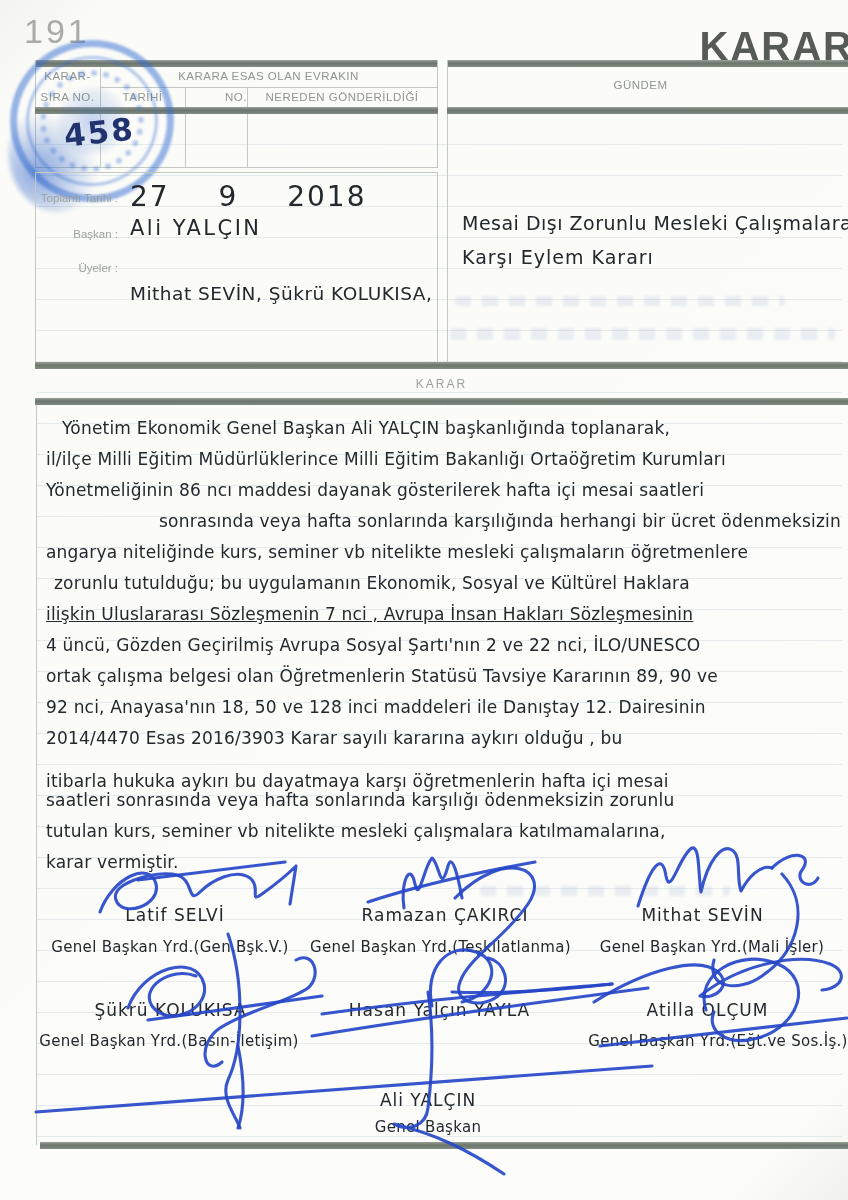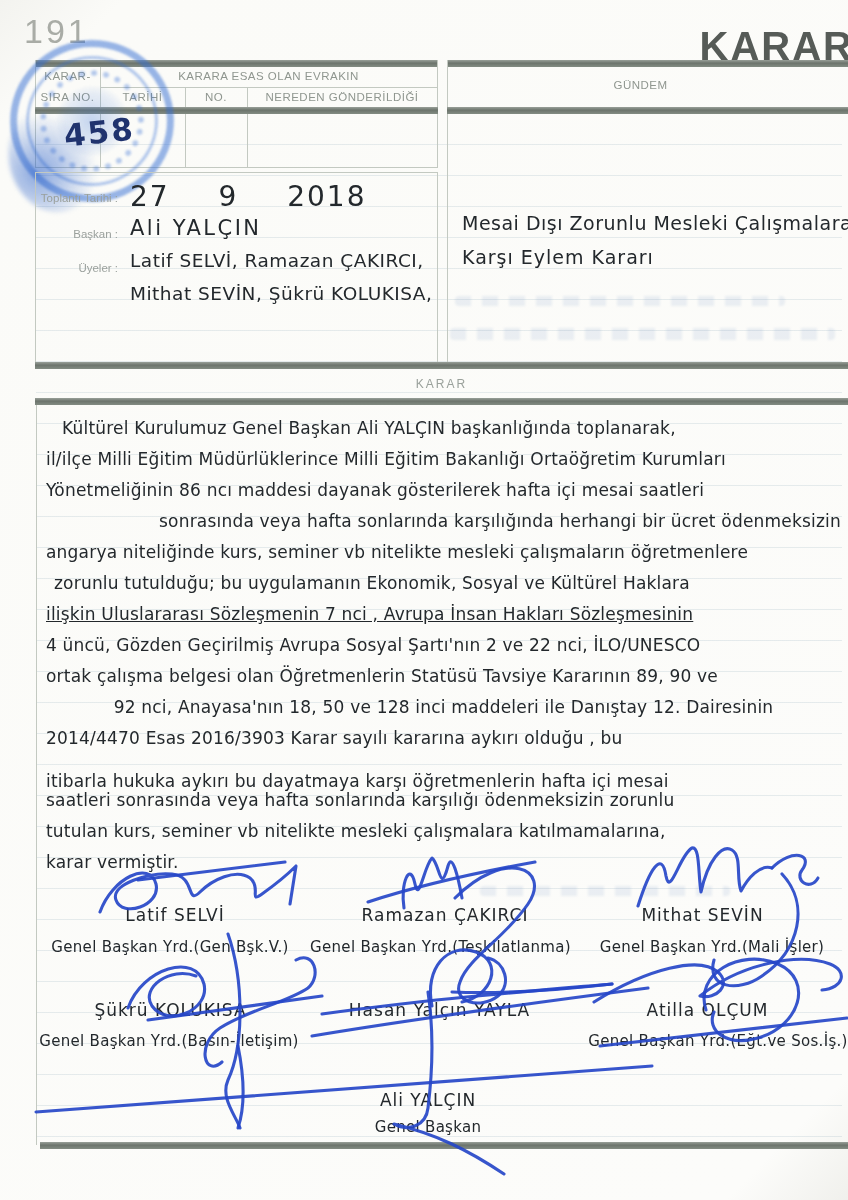--- a/index.html
+++ b/index.html
@@ -61,21 +61,21 @@
   <div class="thin-v" style="left:100px; top:67px;  height:100px;"></div>
   <div class="thin-v" style="left:185px; top:87px;  height:80px;"></div>
   <div class="thin-v" style="left:247px; top:87px;  height:80px;"></div>
   <div class="thin-h" style="left:100px; top:87px;  width:337px;"></div>
   <div class="thin-h" style="left:35px;  top:167px; width:403px;"></div>
 
   <div class="abs printed center" style="left:35px; top:70px; width:65px;">KARAR-</div>
   <div class="abs printed center" style="left:35px; top:91px; width:65px;">SIRA NO.</div>
   <div class="abs printed center" style="left:100px; top:70px; width:337px;">KARARA ESAS OLAN EVRAKIN</div>
   <div class="abs printed center" style="left:100px; top:91px; width:85px;">TARİHİ</div>
-  <div class="abs printed center" style="left:185px; top:91px; width:62px;">NO.</div>
+  <div class="abs printed center" style="left:185px; top:91px; width:62px;text-align:right;">NO.</div>
   <div class="abs printed center" style="left:247px; top:91px; width:190px;">NEREDEN GÖNDERİLDİĞİ</div>
   <div class="band" style="left:35px; top:107px; width:403px;"></div>
 
   <div class="band" style="left:447px; top:60px; width:401px;"></div>
   <div class="thin-v" style="left:447px; top:60px; height:302px;"></div>
   <div class="abs printed center" style="left:447px; top:79px; width:387px;">GÜNDEM</div>
   <div class="band" style="left:447px; top:107px; width:401px;"></div>
 
   <div class="stamp">
     <div class="ring1"></div>
@@ -89,45 +89,44 @@
   <div class="thin-h" style="left:35px; top:172px; width:402px;"></div>
   <div class="thin-v" style="left:35px;  top:172px; height:190px;"></div>
   <div class="thin-v" style="left:437px; top:172px; height:190px;"></div>
 
   <div class="label" style="left:28px; top:192px; width:90px;">Toplantı Tarihi :</div>
   <div class="label" style="left:28px; top:228px; width:90px;">Başkan :</div>
   <div class="label" style="left:28px; top:262px; width:90px;">Üyeler :</div>
 
   <div class="abs hand" style="left:130px; top:180px; font-size:28px; word-spacing:38px; letter-spacing:2px;">27 9 2018</div>
   <div class="abs hand" style="left:130px; top:216px; font-size:21px; letter-spacing:2.5px;">Ali YALÇIN</div>
-  <div class="abs hand" style="left:130px; top:250px; font-size:18.5px; letter-spacing:0.5px; white-space:nowrap;">Latif SELVİ,  Ramazan ÇAKIRCI,</div>
   <div class="abs hand" style="left:130px; top:283px; font-size:18.5px; letter-spacing:0.5px; white-space:nowrap;">Mithat SEVİN, Şükrü KOLUKISA,</div>
 
   <div class="abs hand" style="left:462px; top:212px; font-size:19px; letter-spacing:0.5px; white-space:nowrap;">Mesai Dışı Zorunlu Mesleki Çalışmalara</div>
   <div class="abs hand" style="left:462px; top:246px; font-size:19px; letter-spacing:1px; white-space:nowrap;">Karşı Eylem Kararı</div>
   <div class="ghost" style="left:455px; top:296px; width:330px; height:10px;"></div>
   <div class="ghost" style="left:450px; top:328px; width:385px; height:12px;"></div>
   <div class="ghost" style="left:480px; top:886px; width:250px; height:10px;"></div>
 
   <div class="band" style="left:35px; top:362px; width:813px;"></div>
   <div class="abs section-title" style="left:35px; top:377px; width:813px;">KARAR</div>
   <div class="band" style="left:35px; top:398px; width:813px;"></div>
   <div class="thin-v" style="left:36px; top:405px; height:740px;"></div>
 
   <div class="abs hand" style="left:46px; top:418px; width:795px;">
-    <div class="body-line" style="top:0px; text-indent:16px;">Kültürel Kurulumuz Genel Başkan Ali YALÇIN başkanlığında toplanarak,</div>
+    <div class="body-line" style="top:0px; text-indent:16px;">Yönetim Ekonomik Genel Başkan Ali YALÇIN başkanlığında toplanarak,</div>
     <div class="body-line" style="top:31px;">il/ilçe Milli Eğitim Müdürlüklerince Milli Eğitim Bakanlığı Ortaöğretim Kurumları</div>
     <div class="body-line" style="top:62px;">Yönetmeliğinin 86 ncı maddesi dayanak gösterilerek hafta içi mesai saatleri</div>
     <div class="body-line" style="top:93px;text-align:right;">sonrasında veya hafta sonlarında karşılığında herhangi bir ücret ödenmeksizin</div>
     <div class="body-line" style="top:124px;">angarya niteliğinde kurs, seminer vb nitelikte mesleki çalışmaların öğretmenlere</div>
     <div class="body-line" style="top:155px;margin-left:8px;">zorunlu tutulduğu; bu uygulamanın Ekonomik, Sosyal ve Kültürel Haklara</div>
     <div class="body-line" style="top:186px;text-decoration:underline;">ilişkin Uluslararası Sözleşmenin 7 nci , Avrupa İnsan Hakları Sözleşmesinin</div>
     <div class="body-line" style="top:217px;">4 üncü, Gözden Geçirilmiş Avrupa Sosyal Şartı'nın 2 ve 22 nci, İLO/UNESCO</div>
     <div class="body-line" style="top:248px;">ortak çalışma belgesi olan Öğretmenlerin Statüsü Tavsiye Kararının 89, 90 ve</div>
-    <div class="body-line" style="top:279px;text-align:center;">92 nci, Anayasa'nın 18, 50 ve 128 inci maddeleri ile Danıştay 12. Dairesinin</div>
+    <div class="body-line" style="top:279px;">92 nci, Anayasa'nın 18, 50 ve 128 inci maddeleri ile Danıştay 12. Dairesinin</div>
     <div class="body-line" style="top:310px;">2014/4470 Esas 2016/3903 Karar sayılı kararına aykırı olduğu , bu</div>
     <div class="body-line" style="top:341px;margin-top:12px;">itibarla hukuka aykırı bu dayatmaya karşı öğretmenlerin hafta içi mesai</div>
     <div class="body-line" style="top:372px;">saatleri sonrasında veya hafta sonlarında karşılığı ödenmeksizin zorunlu</div>
     <div class="body-line" style="top:403px;">tutulan kurs, seminer vb nitelikte mesleki çalışmalara katılmamalarına,</div>
     <div class="body-line" style="top:434px;">karar vermiştir.</div>
   </div>
 
   <div class="sig-name hand" style="left:75px;  top:905px;  width:200px;">Latif SELVİ</div>
   <div class="sig-title hand" style="left:40px;  top:938px;  width:260px;">Genel Başkan Yrd.(Gen.Bşk.V.)</div>
   <div class="sig-name hand" style="left:330px; top:905px;  width:230px;">Ramazan ÇAKIRCI</div>

